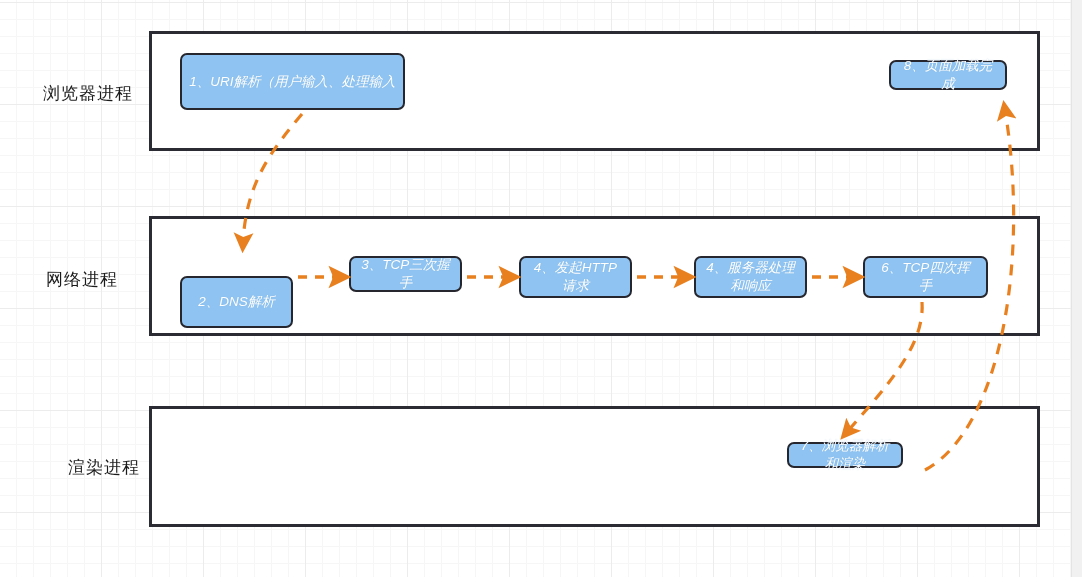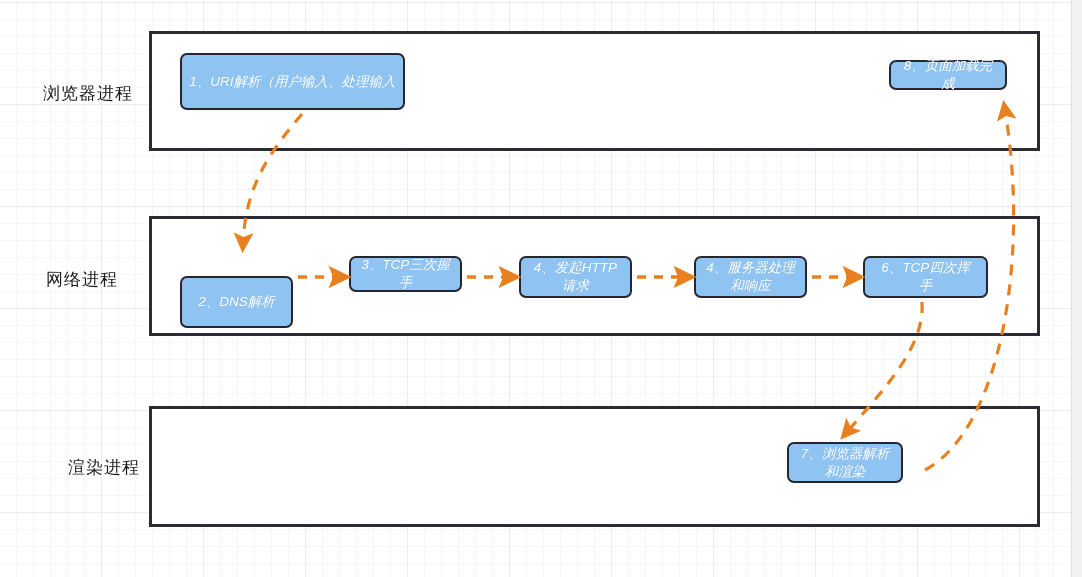--- a/index.html
+++ b/index.html
@@ -140,21 +140,21 @@
     </div>
   </div>
 
   <div class="node" style="left:863px; top:256px; width:125px; height:42px;">
     <div>
       <span>6、TCP四次挥</span>
       <span>手</span>
     </div>
   </div>
 
-  <div class="node" style="left:787px; top:442px; width:116px; height:41px;">
+  <div class="node" style="left:787px; top:442px; width:116px; height:26px;">
     <div>
       <span>7、浏览器解析</span>
       <span>和渲染</span>
     </div>
   </div>
 
   <svg id="arrows" viewBox="0 0 1082 577" xmlns="http://www.w3.org/2000/svg">
     <defs>
       <marker id="ah" markerWidth="7" markerHeight="7" refX="3.2" refY="3.5" orient="auto" markerUnits="strokeWidth">
         <path d="M0,0.4 L6.4,3.5 L0,6.6 L1.3,3.5 Z" fill="#e8801f"></path>

